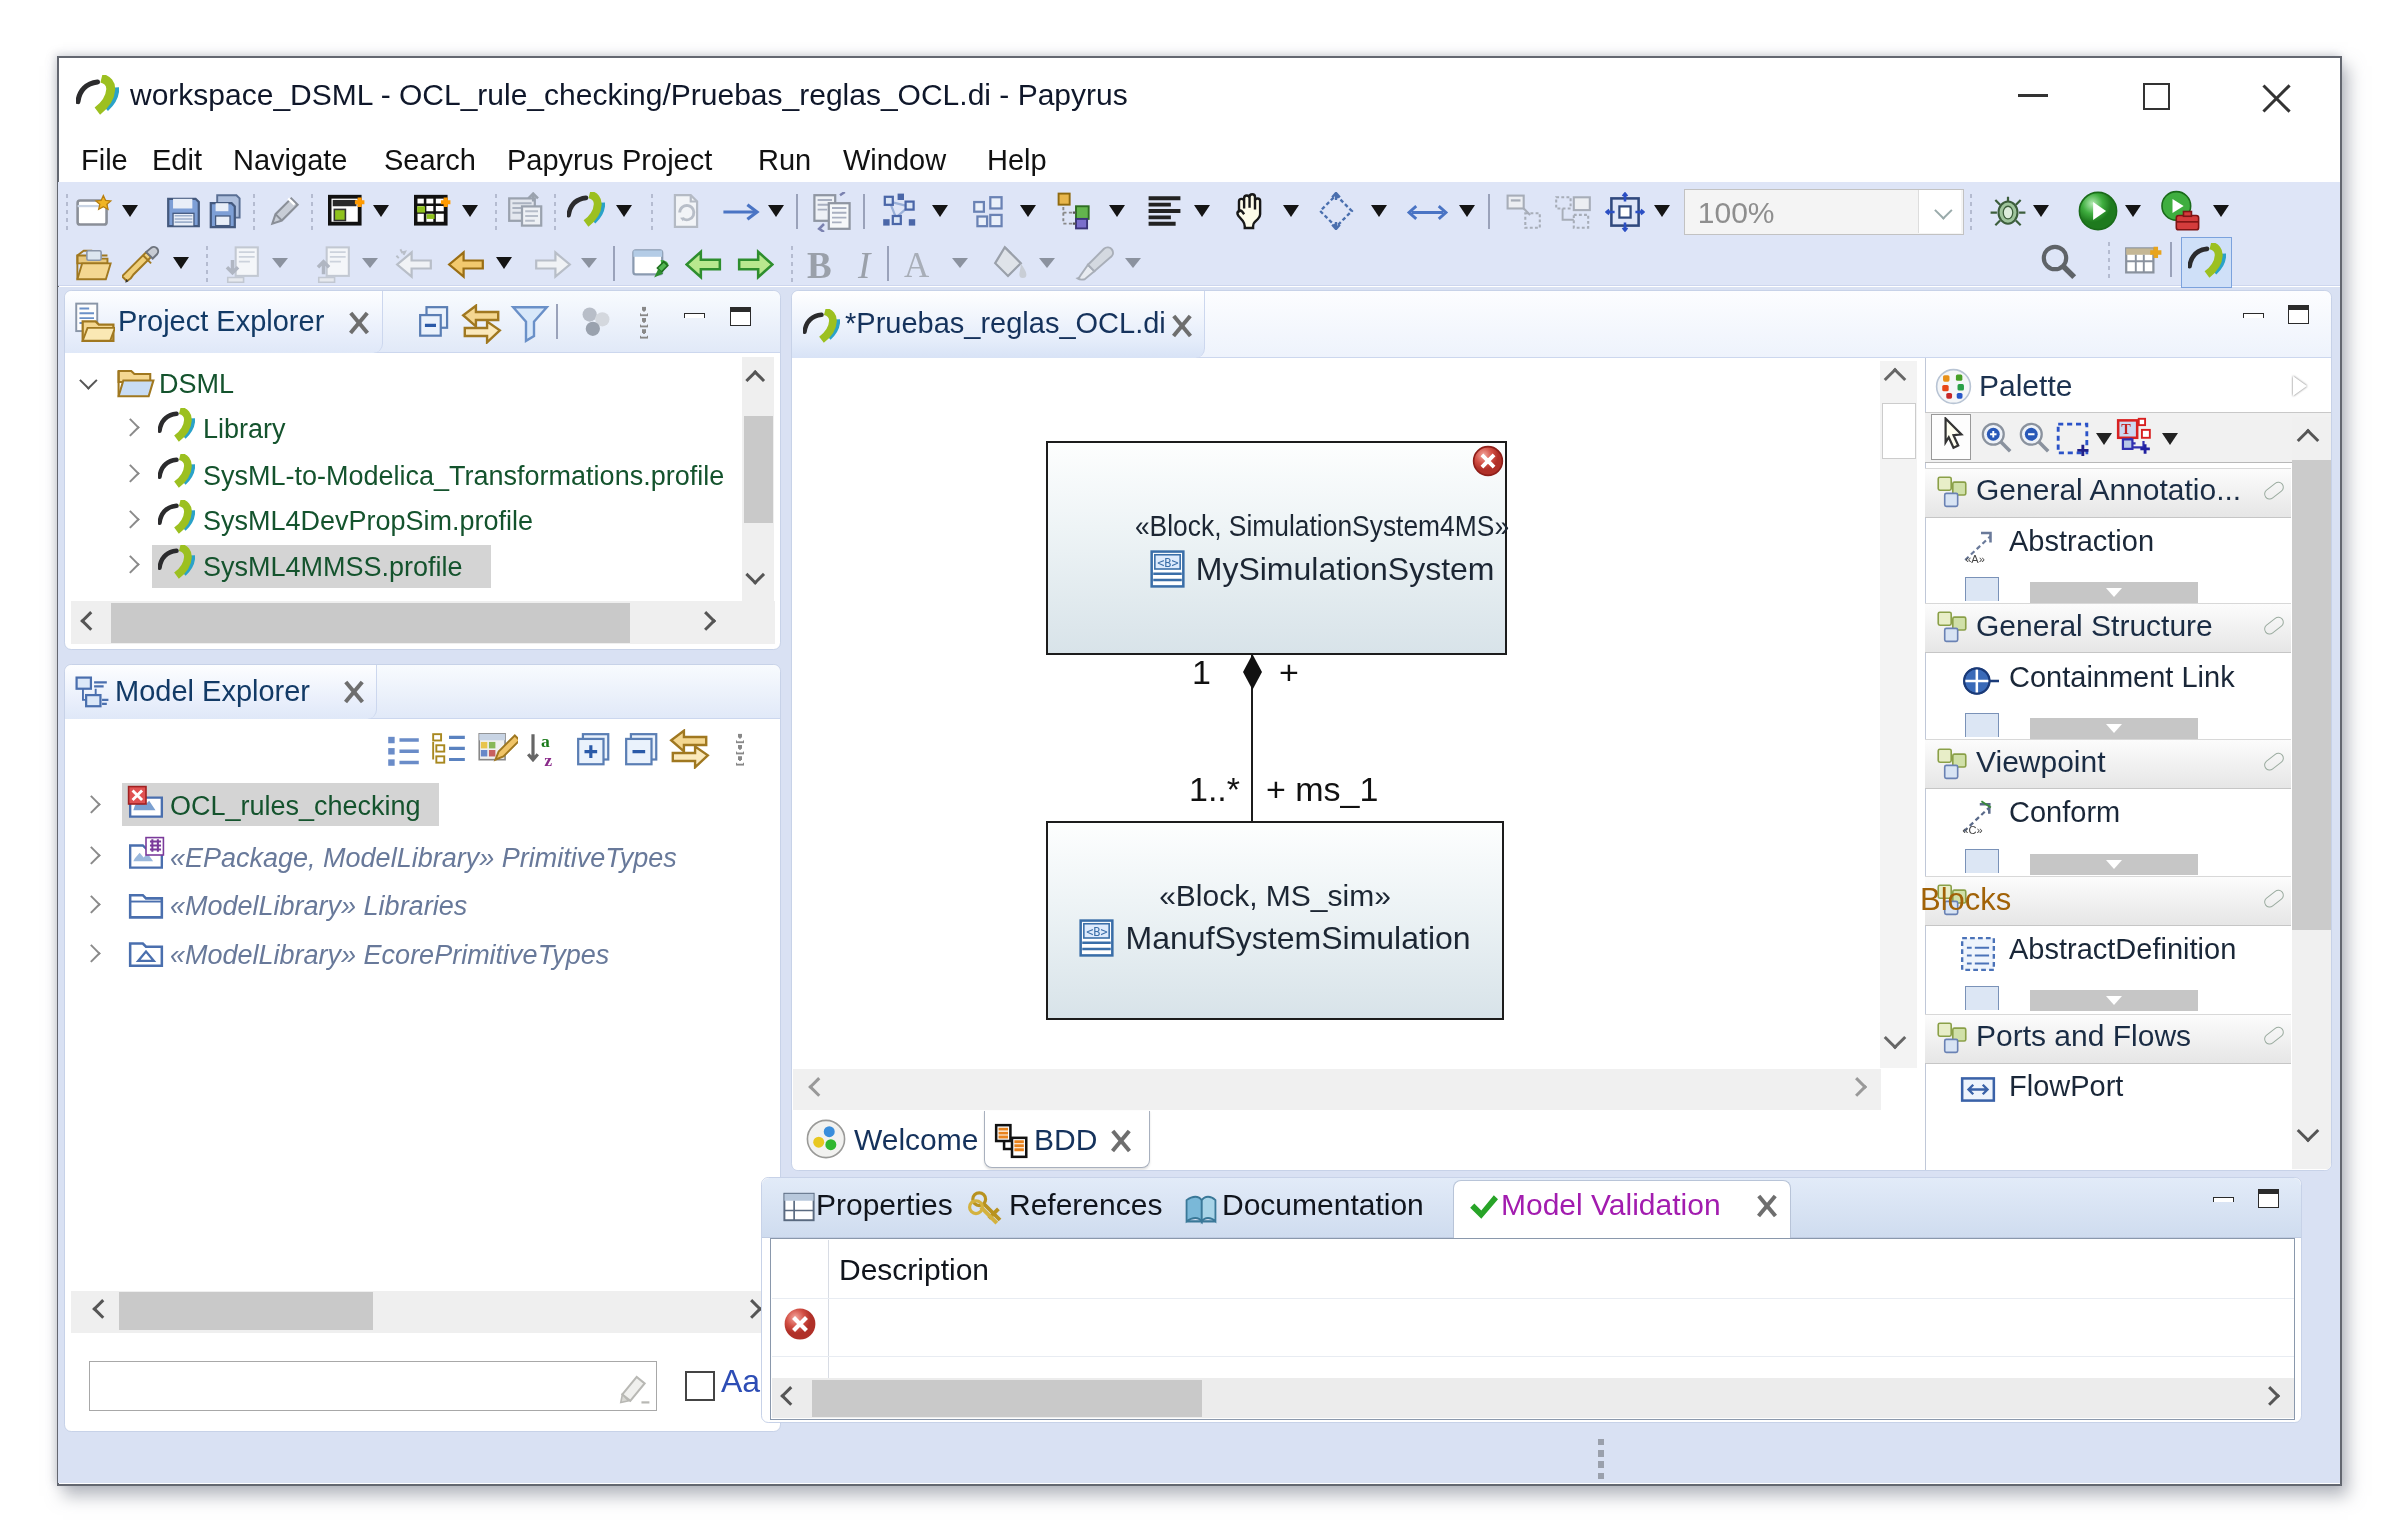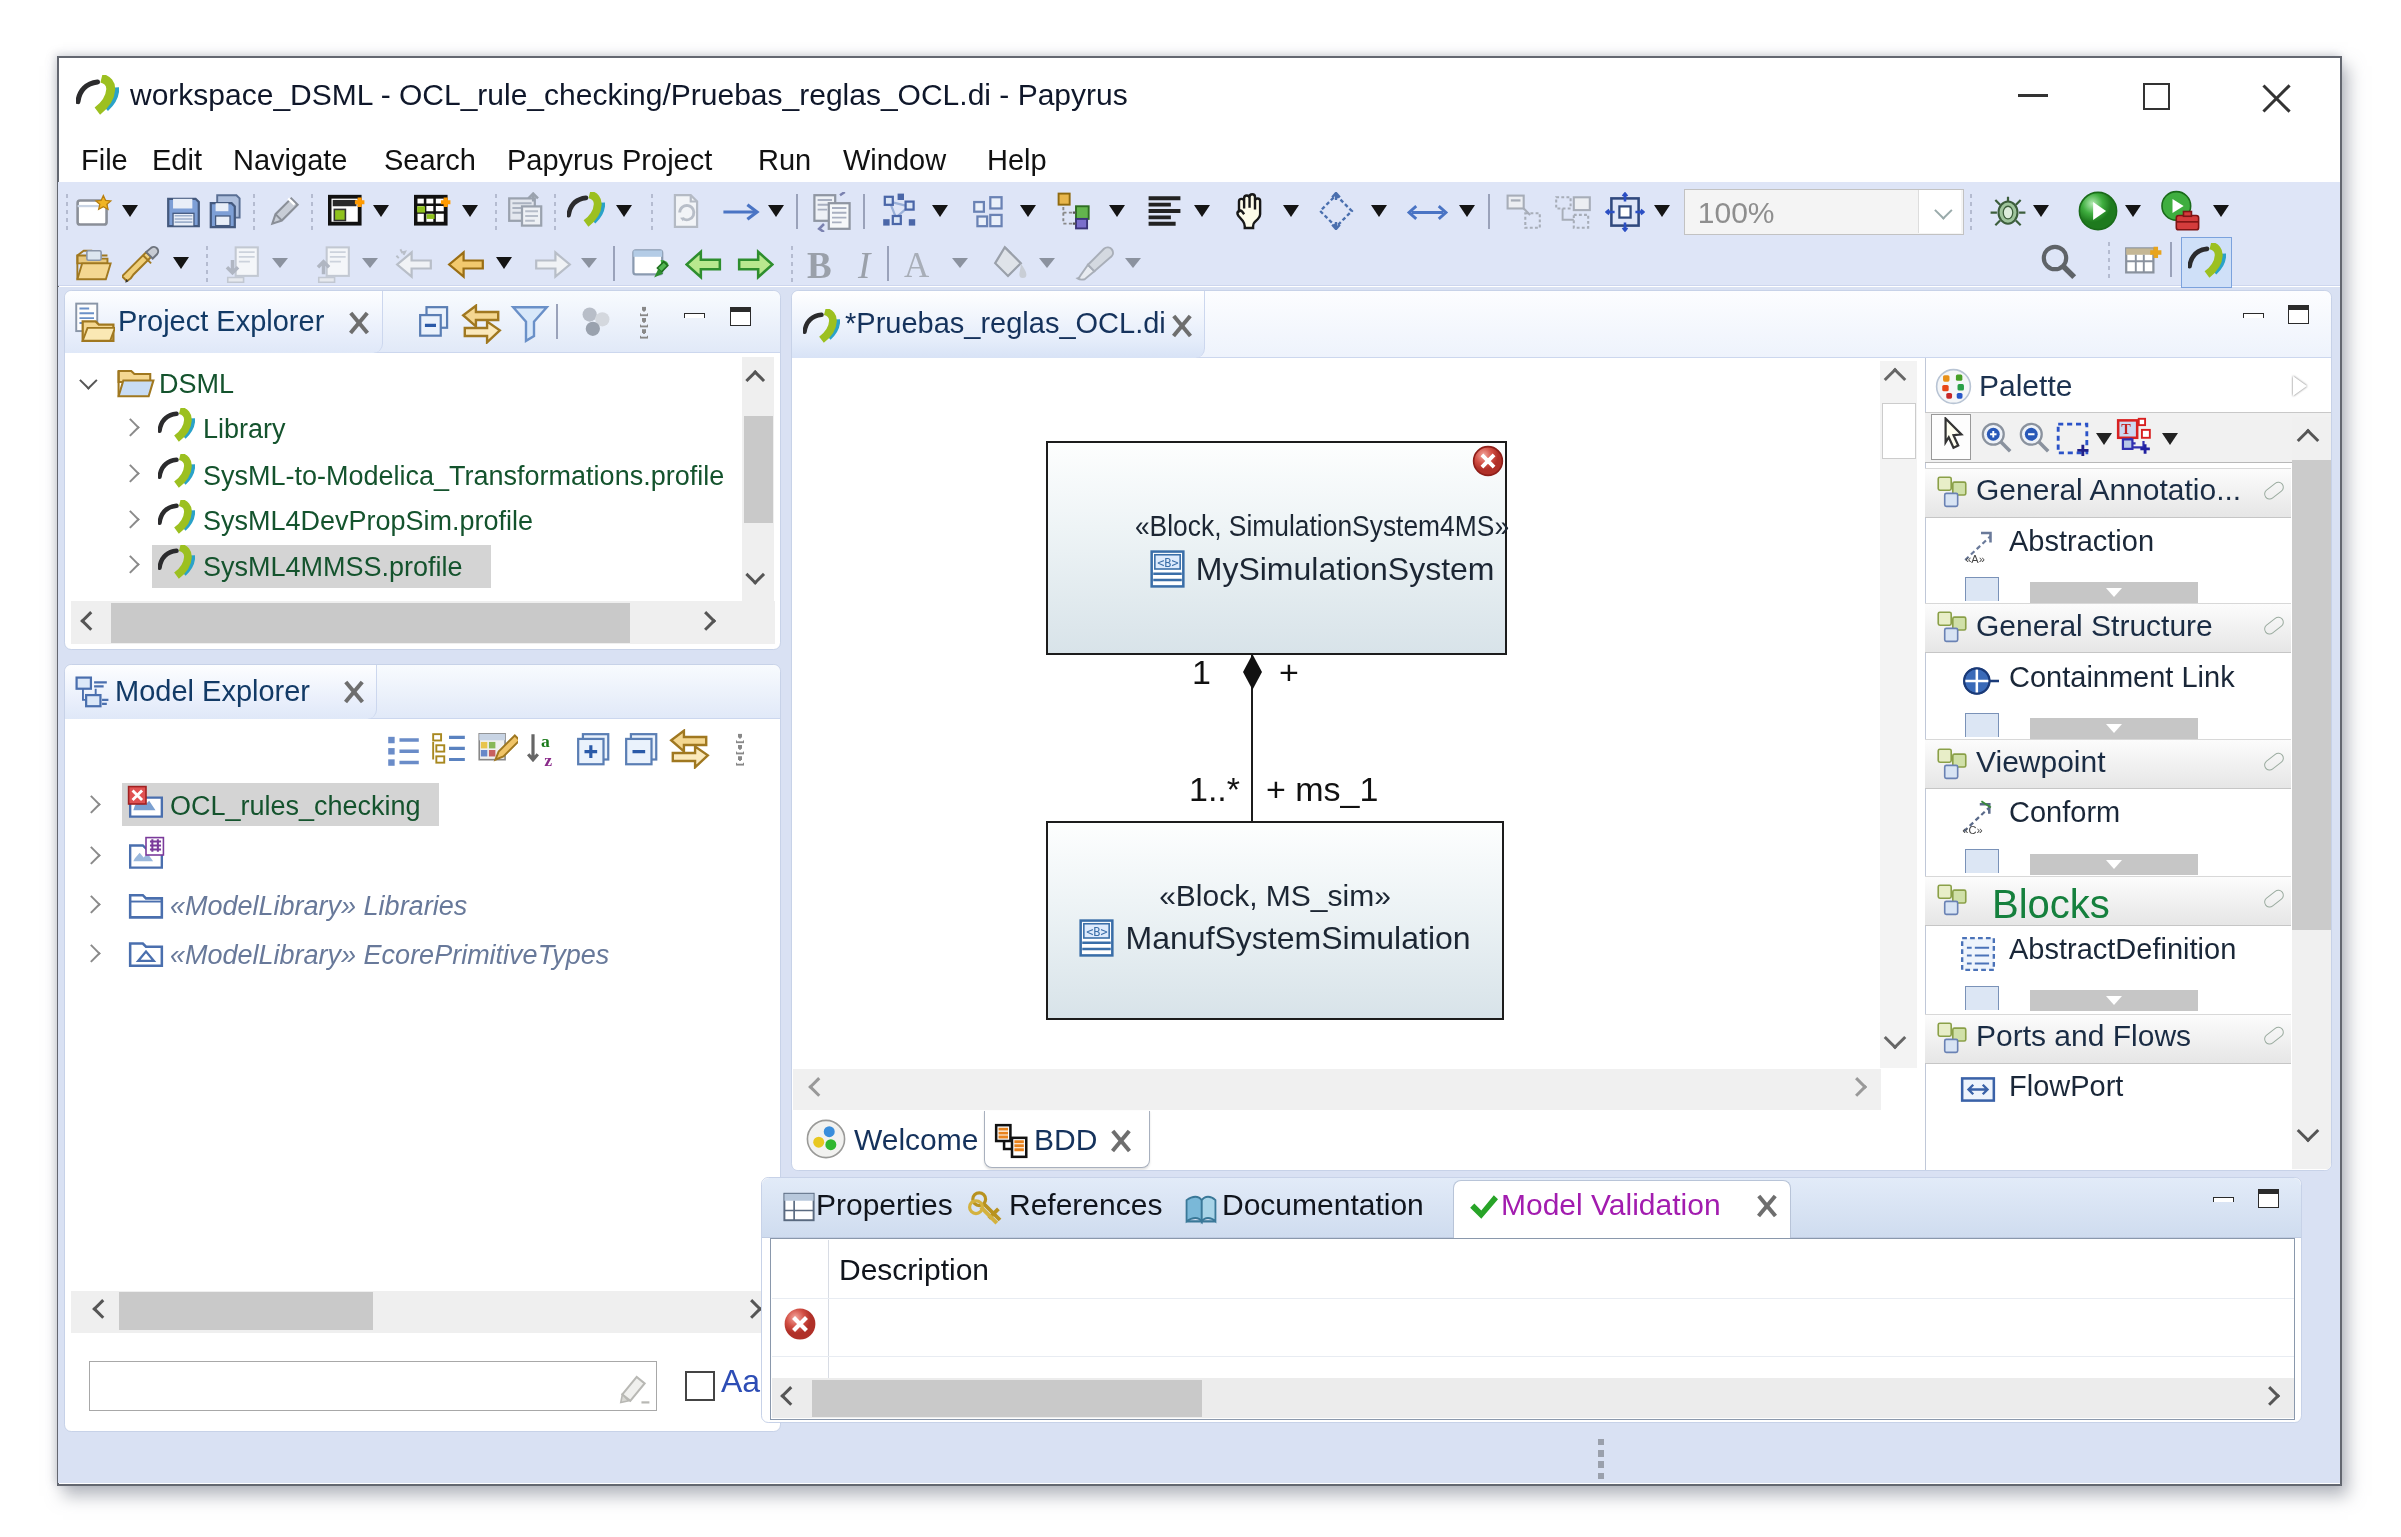--- a/index.html
+++ b/index.html
@@ -473,20 +473,21 @@
       <path d="M3.5 3.5l6 6M9.5 3.5l-6 6" stroke="#fff" stroke-width="1.8"></path>
     </svg>
   <span class="tree-txt" style="left:105px;top:126px">OCL_rules_checking</span>
   <div class="chev" style="left:20px;top:184px"></div>
   <svg class="abs" style="left:62px;top:171px" width="38" height="38" viewBox="0 0 24 24">
       <path d="M2 6h8l2 2h10v12H2z" fill="#fff" stroke="#4a6fae" stroke-width="1.5"></path>
       <path d="M5 14l3-3.5 2.5 3L13 11l3.5 5H4z" fill="#9ab8dc"></path>
       <rect x="12" y="1" width="11" height="11" fill="#fff" stroke="#7a3a9a" stroke-width="1"></rect>
       <path d="M14.5 3.5h7M14.5 6h7M14.5 8.5h7M16 2v8M19.5 2v8" stroke="#7a3a9a" stroke-width="1.3"></path>
     </svg>
+  <span class="tree-it" style="left:105px;top:178px">«EPackage, ModelLibrary» PrimitiveTypes</span>
   <div class="chev" style="left:20px;top:233px"></div>
   <svg class="abs" style="left:62px;top:222px" width="38" height="37" viewBox="0 0 24 23">
       <path d="M2 5h8l2 2h10v12H2z" fill="#fff" stroke="#4a6fae" stroke-width="1.6"></path>
       <path d="M2 9h20" stroke="#4a6fae" stroke-width="1.2"></path>
     </svg>
   <span class="tree-it" style="left:105px;top:226px">«ModelLibrary» Libraries</span>
   <div class="chev" style="left:20px;top:282px"></div>
   <svg class="abs" style="left:62px;top:269px" width="38" height="38" viewBox="0 0 24 24">
       <path d="M2 6h8l2 2h10v12H2z" fill="#fff" stroke="#4a6fae" stroke-width="1.6"></path>
       <path d="M7 17l5-6 5 6z" fill="#fff" stroke="#4a6fae" stroke-width="1.4"></path>
@@ -694,21 +695,21 @@
     </svg>
   <span class="palitem" style="left:1217px;top:505px">Conform</span>
   <div class="abs" style="left:1173px;top:558px;width:34px;height:24px;background:#dce6f4;border:1.6px solid #7a92b8;border-bottom:none"></div>
     <div class="morebar" style="left:1238px;top:563px"></div>
   <div class="palhdr" style="top:585px;width:366px"></div>
   <svg class="abs" style="left:1143px;top:591px" width="34" height="34" viewBox="0 0 21 21">
       <rect x="2" y="2" width="8" height="8" rx="1" fill="#e8eec8" stroke="#8aa048" stroke-width="1"></rect>
       <rect x="11" y="5" width="8" height="8" rx="1" fill="#d0e0a8" stroke="#8aa048" stroke-width="1"></rect>
       <rect x="6" y="12" width="8" height="8" rx="1" fill="#d8e4f4" stroke="#6a82b4" stroke-width="1"></rect>
     </svg>
-  <span class="abs" style="left:1200px;top:591px;font-size:40px;color:#15803d">Blocks</span>
+  <span class="abs" style="left:1128px;top:591px;font-size:31px;color:#a16207">Blocks</span>
   <div class="pin" style="left:1471px;top:602px"></div>
   <svg class="abs" style="left:1167px;top:644px" width="38" height="38" viewBox="0 0 24 24">
       <rect x="2" y="2" width="20" height="20" fill="#eef4fc" stroke="#4a72b8" stroke-width="1.5" stroke-dasharray="3 2"></rect>
       <path d="M5 8h3M10 8h9M5 13h3M10 13h9M5 18h3M10 18h9" stroke="#4a72b8" stroke-width="1.3"></path>
     </svg>
   <span class="palitem" style="left:1217px;top:642px">AbstractDefinition</span>
   <div class="abs" style="left:1173px;top:695px;width:34px;height:24px;background:#dce6f4;border:1.6px solid #7a92b8;border-bottom:none"></div>
     <div class="morebar" style="left:1238px;top:699px"></div>
   <div class="palhdr" style="top:723px;width:366px"></div>
   <svg class="abs" style="left:1143px;top:729px" width="34" height="34" viewBox="0 0 21 21">

